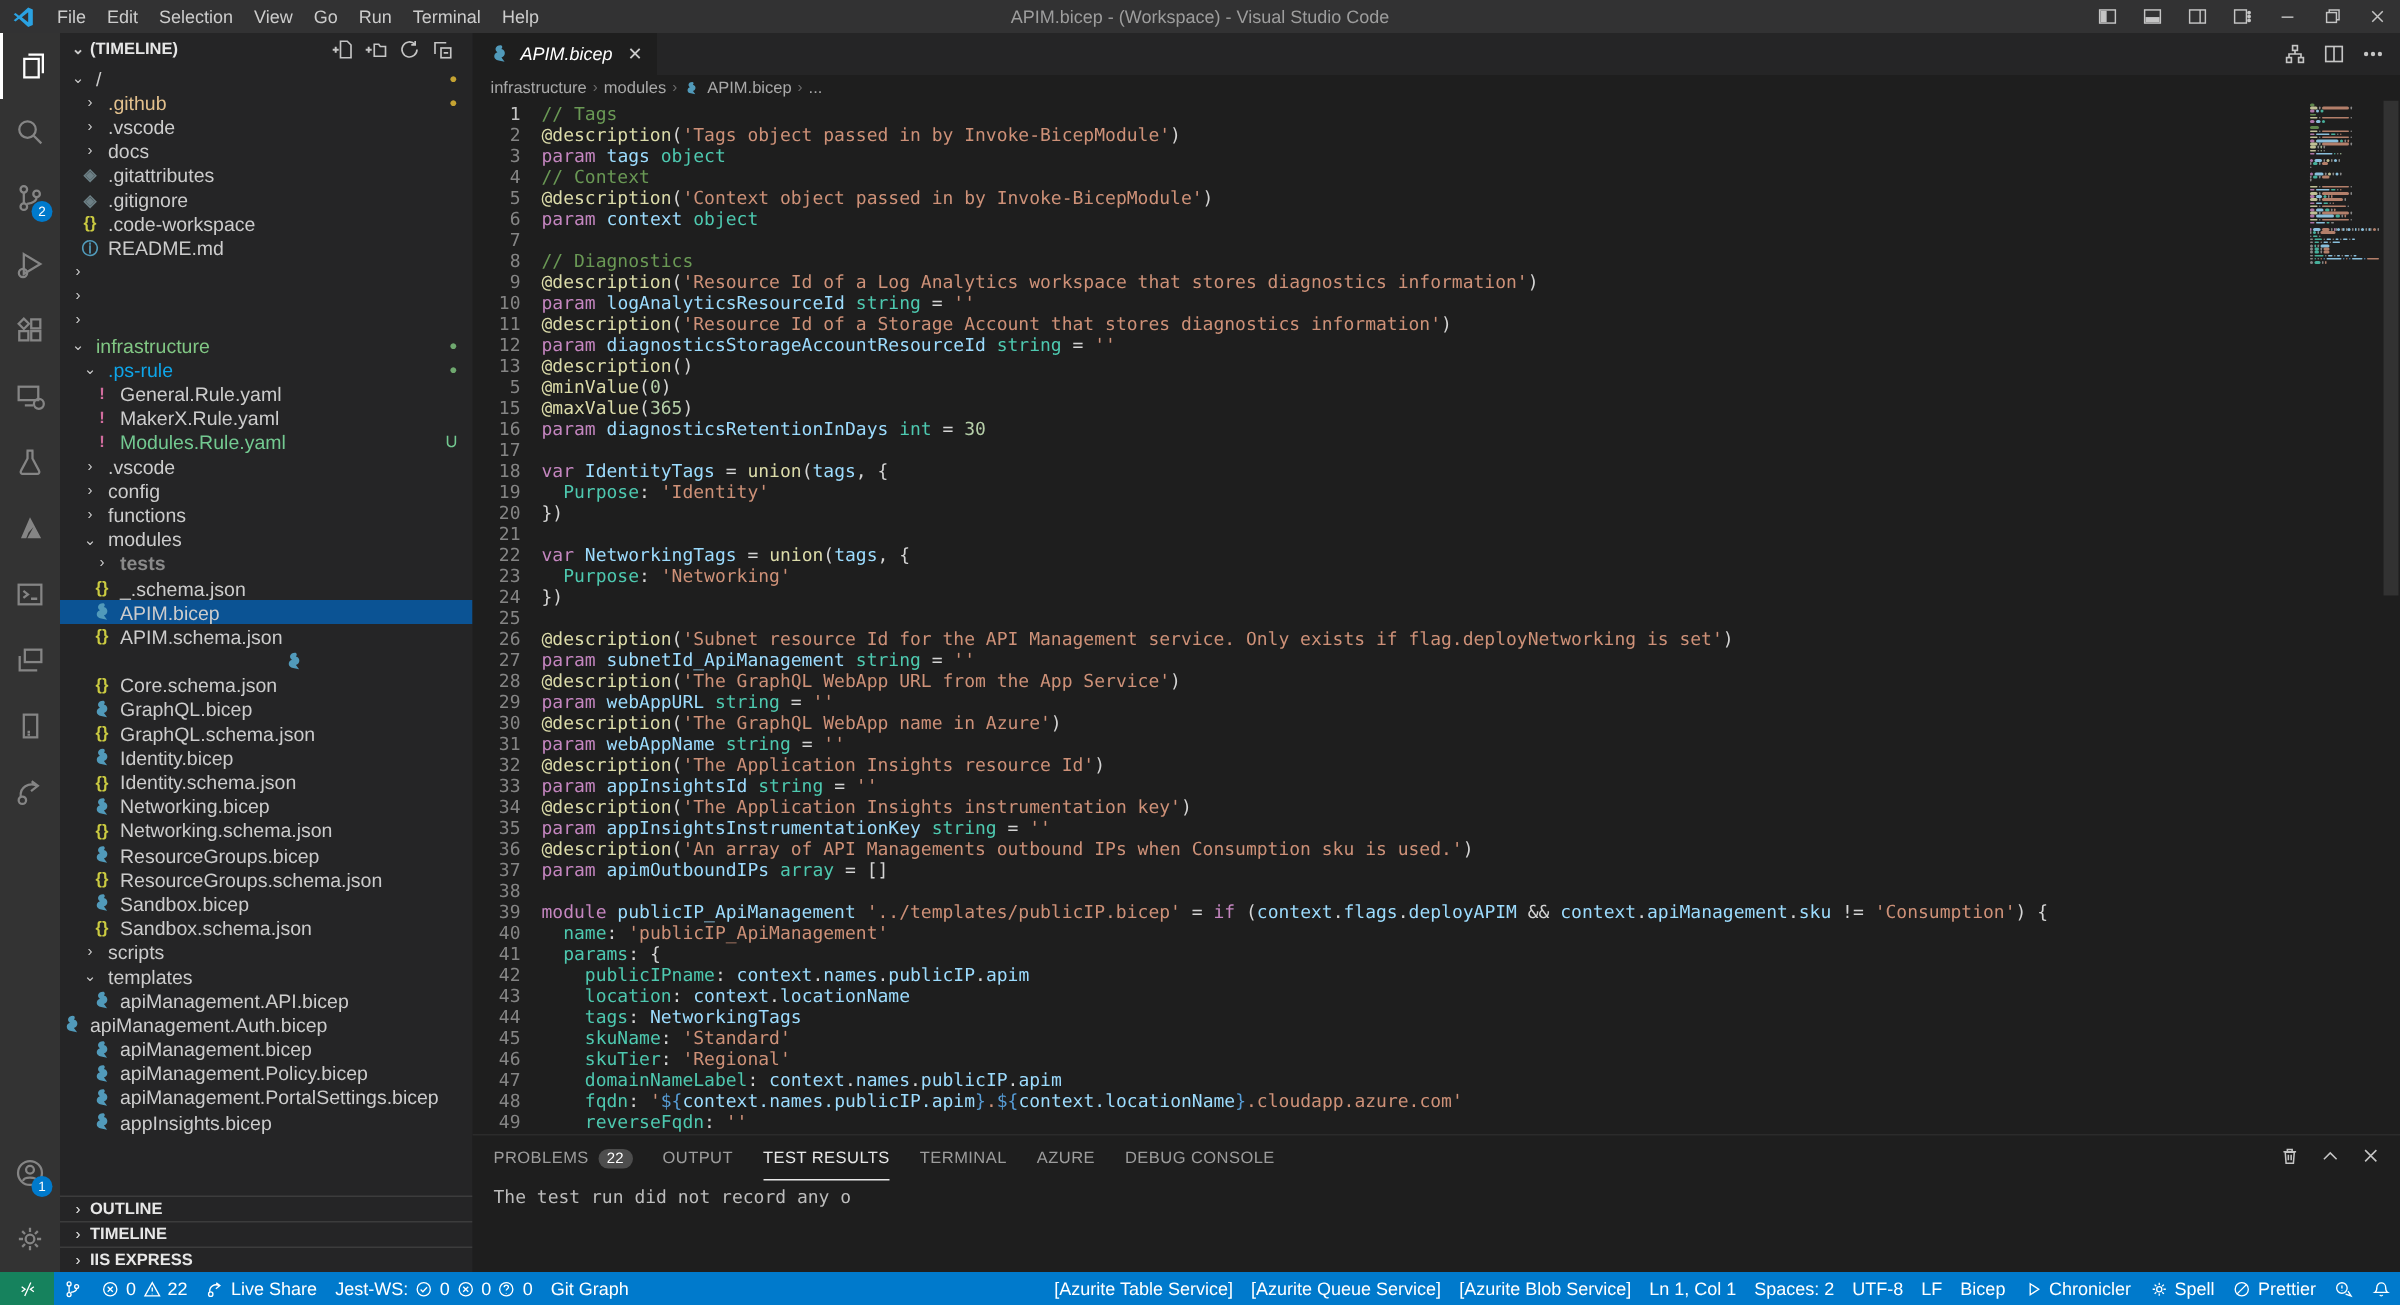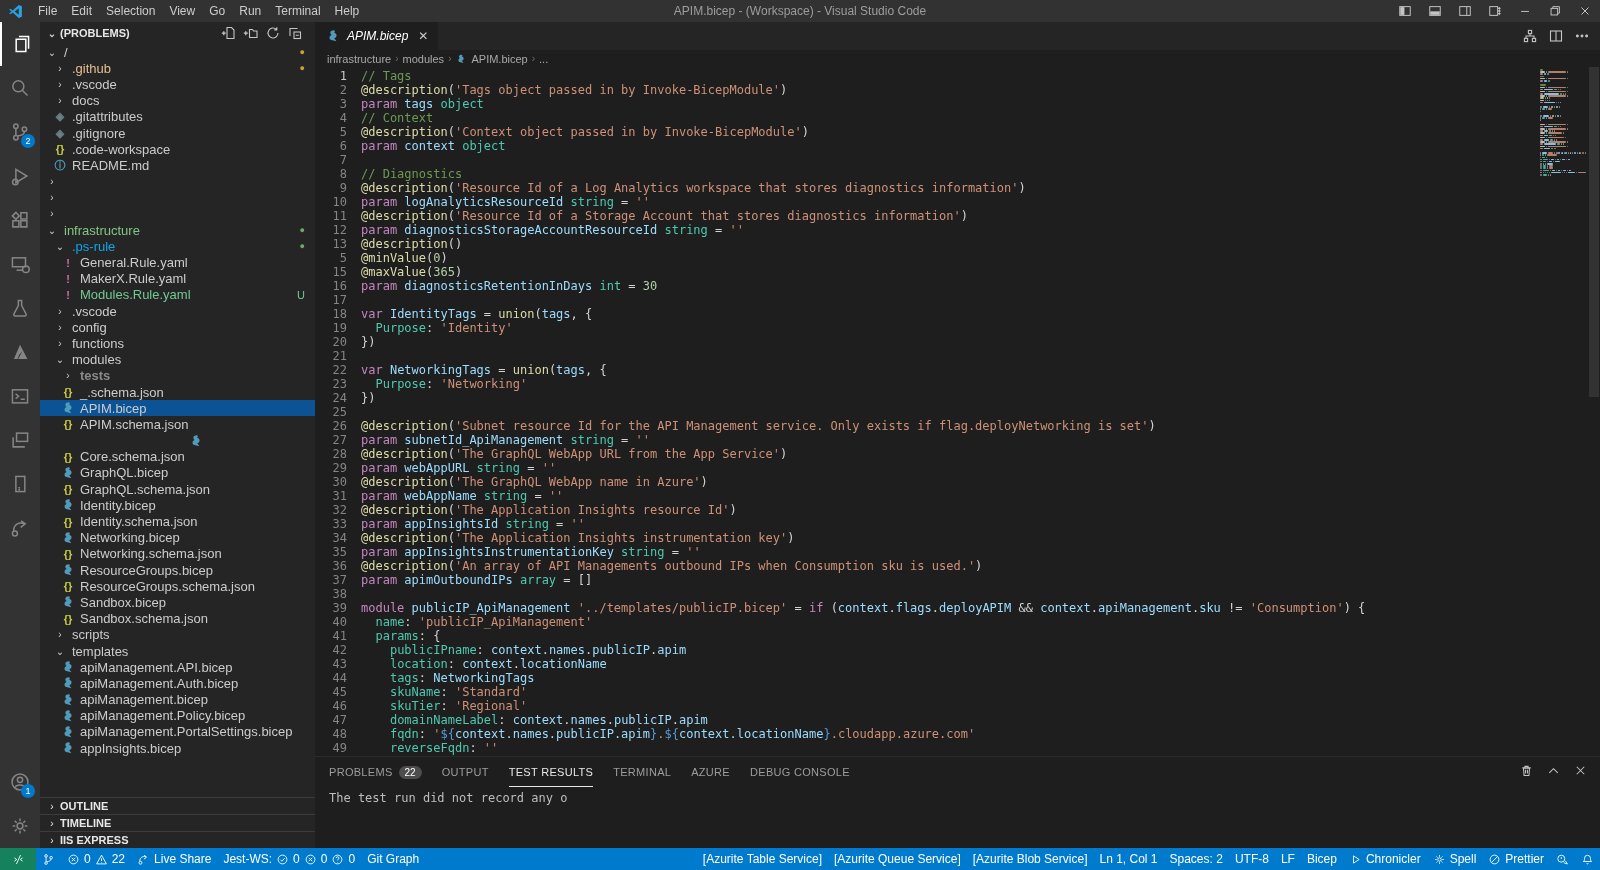--- a/index.html
+++ b/index.html
@@ -289,21 +289,21 @@
               <path d="M8 2.6v2 M8 11.4v2 M2.6 8h2 M11.4 8h2 M4.2 4.2l1.4 1.4 M10.4 10.4l1.4 1.4 M11.8 4.2l-1.4 1.4 M5.6 10.4l-1.4 1.4"></path>
             </svg>
           </span>
         </div>
       </div>
     </div>
 
   <div id="sidebar">
     <div id="sb-section">
       <span class="chev">⌄</span>
-      <span>(PROBLEMS)</span>
+      <span>(TIMELINE)</span>
       <span id="sb-actions">
           <span class="ico">
             <svg viewBox="0 0 16 16">
               <path d="M6 2.5h4.5l2.5 2.5v8.5H6z"></path>
               <path d="M2.8 6.2v4 M.8 8.2h4" stroke-width="1.3"></path>
             </svg>
           </span>
           <span class="ico">
             <svg viewBox="0 0 16 16">
               <path d="M6.5 4.5h3l1 1.5h3.5v6.5h-7.5z"></path>
@@ -510,21 +510,21 @@
           <span class="t-label">templates</span>
         </div>
         <div class="trow" style="padding-left: 20px;">
           <span class="t-ficon" style="width: 16px;">
             <svg viewBox="0 0 16 16">
               <path d="M8.6 2.2C5.2 2.2 4.4 5.4 6.6 6.9 3.6 7.8 3.8 12 7.4 12.3l4 .9-2.1-2.9c3.1-.9 3-5-.1-5.6 1-.7.9-2.5-.6-2.5z" fill="#519aba" stroke="none"></path>
             </svg>
           </span>
           <span class="t-label">apiManagement.API.bicep</span>
         </div>
-        <div class="trow" style="padding-left: 20px;">
+        <div class="trow" style="">
           <span class="t-ficon" style="width: 16px;">
             <svg viewBox="0 0 16 16">
               <path d="M8.6 2.2C5.2 2.2 4.4 5.4 6.6 6.9 3.6 7.8 3.8 12 7.4 12.3l4 .9-2.1-2.9c3.1-.9 3-5-.1-5.6 1-.7.9-2.5-.6-2.5z" fill="#519aba" stroke="none"></path>
             </svg>
           </span>
           <span class="t-label">apiManagement.Auth.bicep</span>
         </div>
         <div class="trow" style="padding-left: 20px;">
           <span class="t-ficon" style="width: 16px;">
             <svg viewBox="0 0 16 16">

